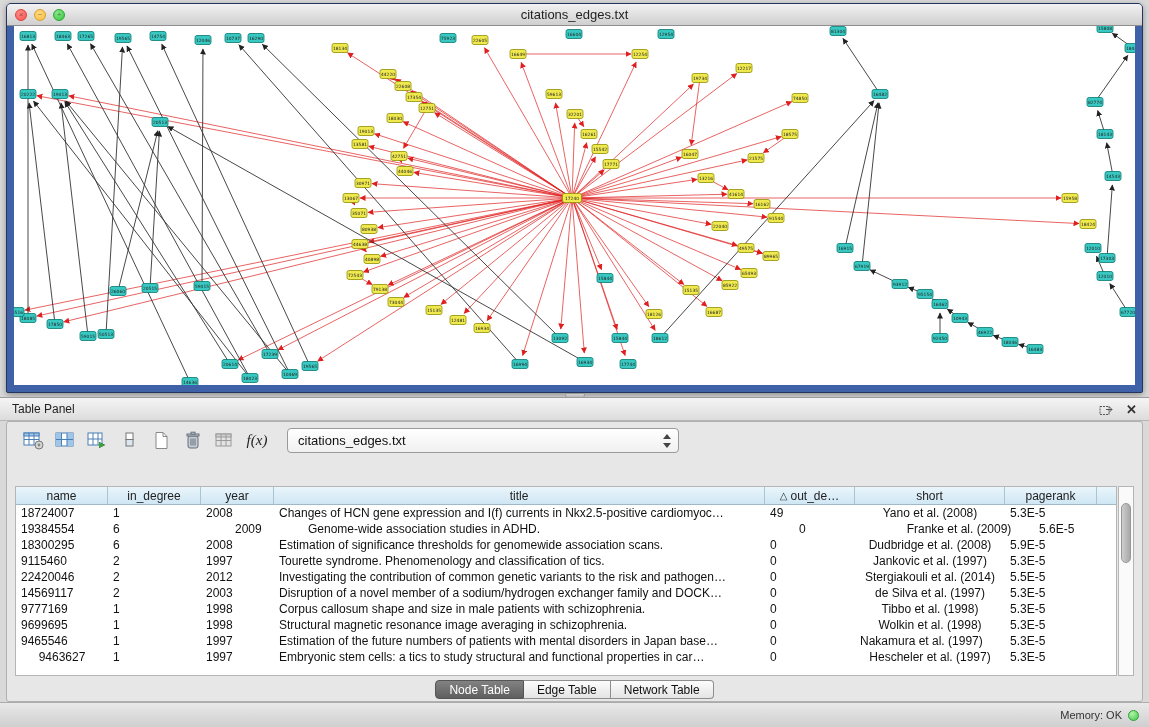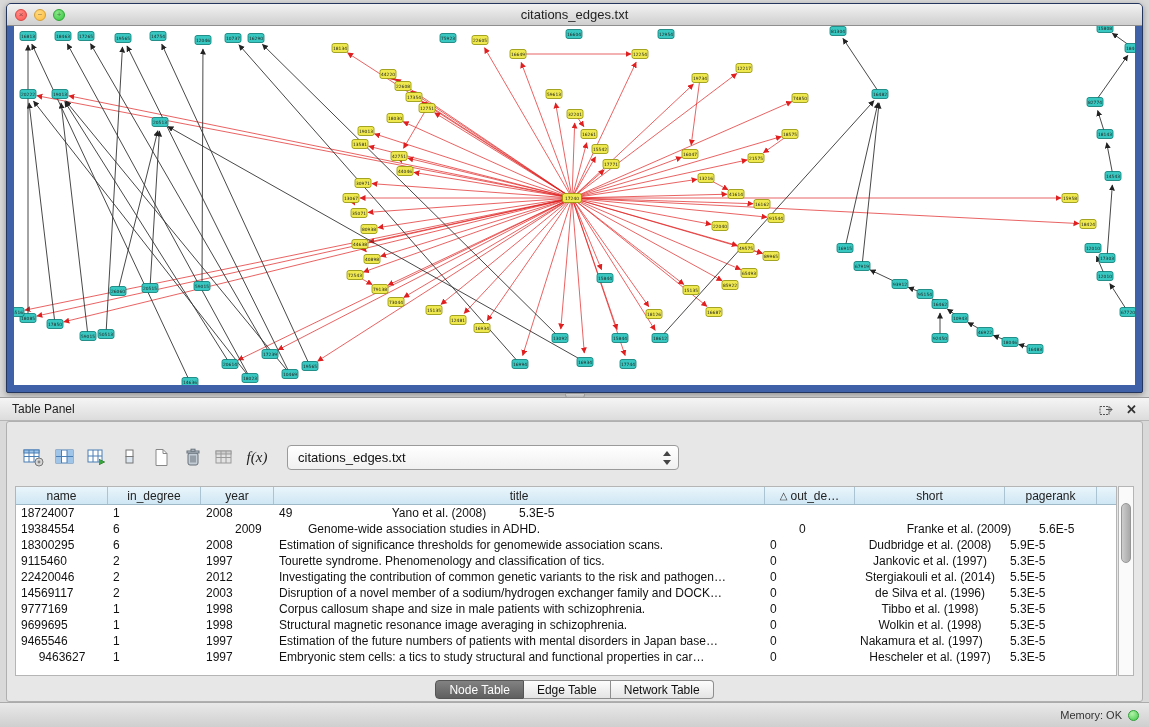--- a/index.html
+++ b/index.html
@@ -22,21 +22,21 @@
   .splitter{position:absolute;left:565px;top:393px;width:20px;height:6px;background:linear-gradient(#cfcfcf,#b5b5b5);border:1px solid #9a9a9a;border-radius:0 0 4px 4px}
 
   
   .tp-header{position:absolute;left:0;top:397px;width:1149px;height:24px;background:linear-gradient(#f5f5f5,#dcdcdc);border-top:1px solid #9b9b9b;border-bottom:1px solid #b5b5b5;display:flex;align-items:center;padding:0 12px;font-size:12px;color:#222}
   .tp-header .spacer{flex:1}
   .tp-header .float-ic{margin-right:12px;display:flex;align-items:center}
   .tp-header .close-ic{font-size:13px;font-weight:bold;color:#333;cursor:default}
 
   
   .panel{position:absolute;left:6px;top:421px;width:1137px;height:281px;background:#e7e7e7;border:1px solid #b0b0b0;border-radius:3px}
-  .toolbar{position:absolute;left:10px;top:17px;height:36px;display:flex;align-items:center}
+  .toolbar{position:absolute;left:10px;top:0;height:36px;display:flex;align-items:center}
   .tool-btn{width:32px;height:30px;display:flex;align-items:center;justify-content:center;background:transparent;border:none}
   .fx{font-family:"Liberation Serif",serif;font-style:italic;font-size:15px;color:#222}
   .combo{margin-left:14px;width:392px;height:25px;background:linear-gradient(#ffffff,#f0f0f0);border:1px solid #9a9a9a;border-radius:4px;display:flex;align-items:center;padding:0 22px 0 10px;font-size:13px;color:#111;position:relative}
   .combo .arrows{position:absolute;right:6px;top:4px;width:9px;height:16px}
   .combo .arrows i{position:absolute;left:0;width:0;height:0;border-left:4.5px solid transparent;border-right:4.5px solid transparent}
   .combo .arrows .up{top:1px;border-bottom:5px solid #444}
   .combo .arrows .dn{bottom:1px;border-top:5px solid #444}
 
   
   .table-area{position:absolute;left:8px;top:64px;right:25px;height:190px;background:#fff;border:1px solid #b5b5b5;overflow:hidden}
@@ -746,20 +746,21 @@
         <div class="th" style="width: 92px;">
           <span>pagerank</span>
         </div>
         <div class="th th-fill"></div>
       </div>
     <div id="tbody">
         <div class="trow">
           <div class="td" style="width: 92px;">18724007</div>
           <div class="td" style="width: 93px;">1</div>
           <div class="td" style="width: 73px;">2008</div>
+          <div class="td" style="width: 491px;">Changes of HCN gene expression and I(f) currents in Nkx2.5-positive cardiomyoc…</div>
           <div class="td" style="width: 90px;">49</div>
           <div class="td" style="width: 150px; text-align: center;">Yano et al. (2008)</div>
           <div class="td" style="width: 92px;">5.3E-5</div>
         </div>
         <div class="trow">
           <div class="td" style="width: 92px;">19384554</div>
           <div class="td" style="width: 93px;">6</div>
           <div class="td" style="width: 73px; margin-left: 29px;">2009</div>
           <div class="td" style="width: 491px;">Genome-wide association studies in ADHD.</div>
           <div class="td" style="width: 90px;">0</div>
@@ -792,21 +793,21 @@
           <div class="td" style="width: 90px;">0</div>
           <div class="td" style="width: 150px; text-align: center;">Stergiakouli et al. (2014)</div>
           <div class="td" style="width: 92px;">5.5E-5</div>
         </div>
         <div class="trow">
           <div class="td" style="width: 92px;">14569117</div>
           <div class="td" style="width: 93px;">2</div>
           <div class="td" style="width: 73px;">2003</div>
           <div class="td" style="width: 491px;">Disruption of a novel member of a sodium/hydrogen exchanger family and DOCK…</div>
           <div class="td" style="width: 90px;">0</div>
-          <div class="td" style="width: 150px; text-align: center;">de Silva et al. (1996)</div>
+          <div class="td" style="width: 150px; text-align: center;">de Silva et al. (1997)</div>
           <div class="td" style="width: 92px;">5.3E-5</div>
         </div>
         <div class="trow">
           <div class="td" style="width: 92px;">9777169</div>
           <div class="td" style="width: 93px;">1</div>
           <div class="td" style="width: 73px;">1998</div>
           <div class="td" style="width: 491px;">Corpus callosum shape and size in male patients with schizophrenia.</div>
           <div class="td" style="width: 90px;">0</div>
           <div class="td" style="width: 150px; text-align: center;">Tibbo et al. (1998)</div>
           <div class="td" style="width: 92px;">5.3E-5</div>

